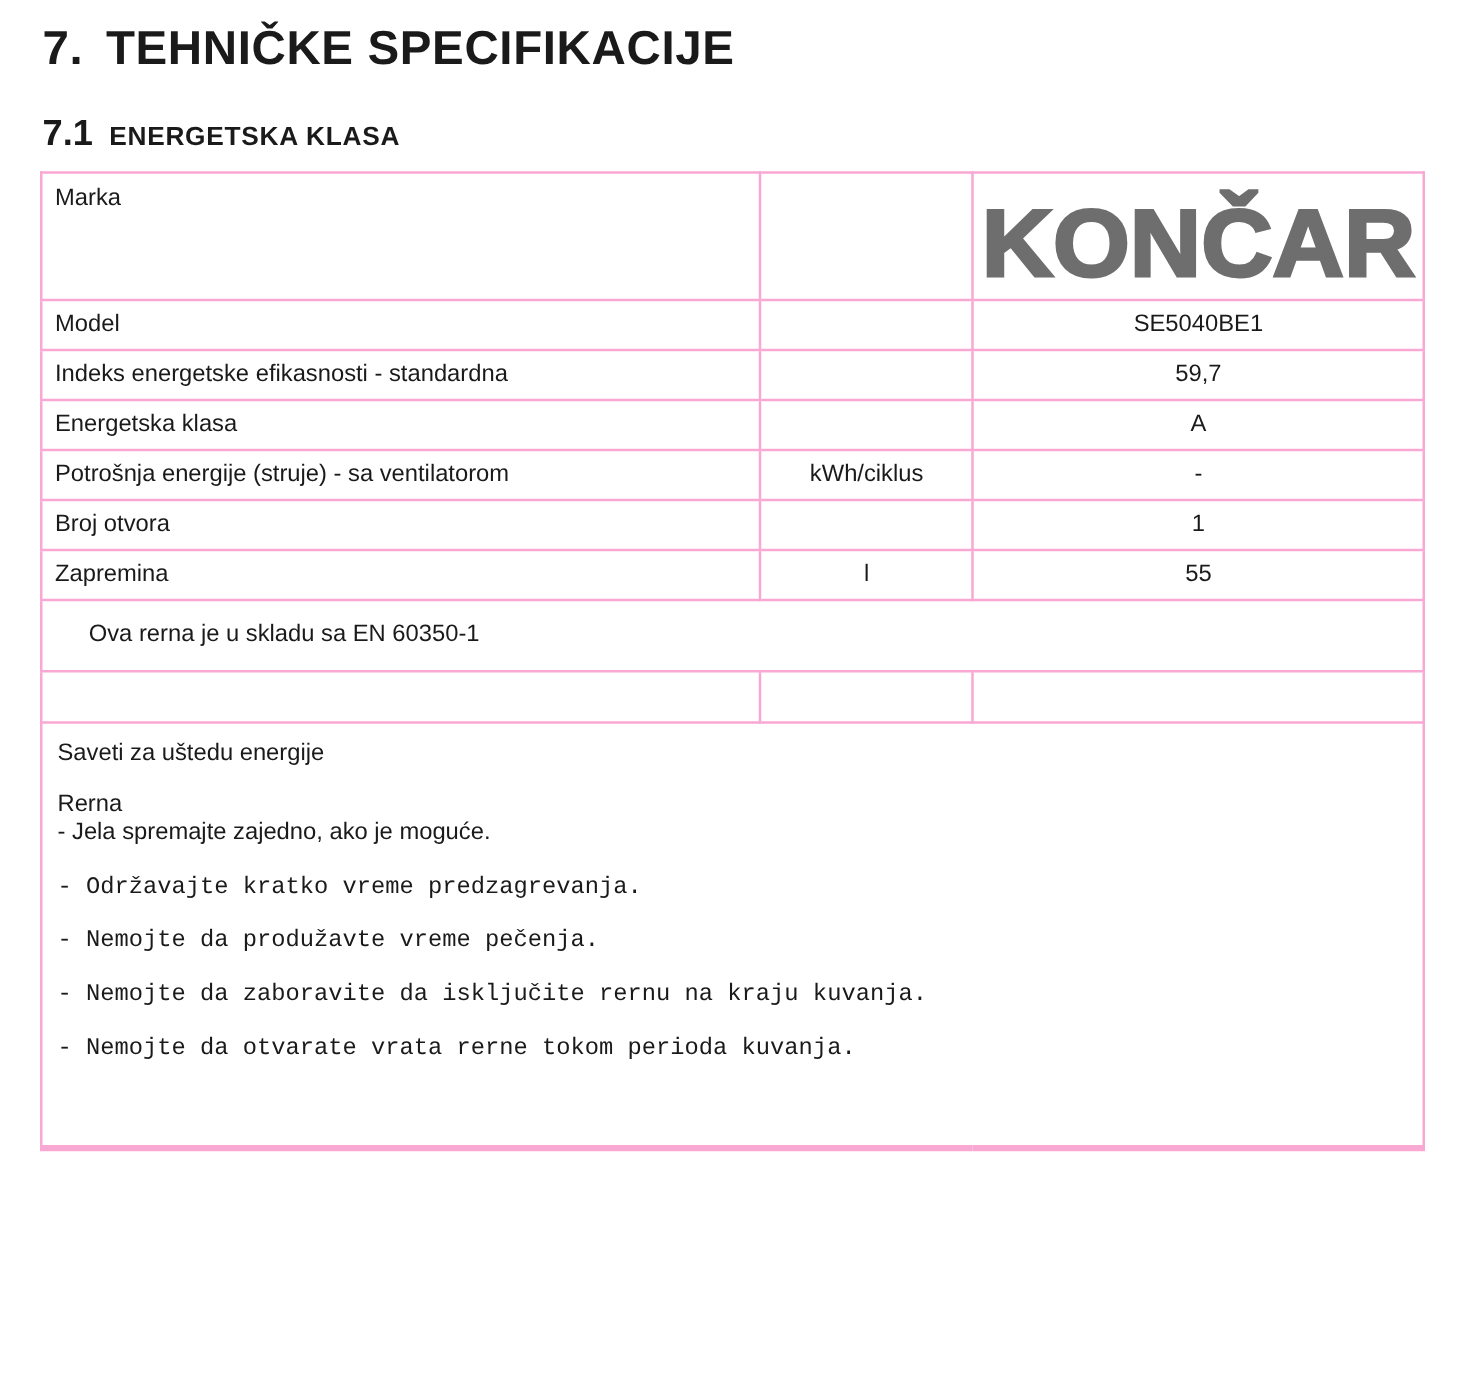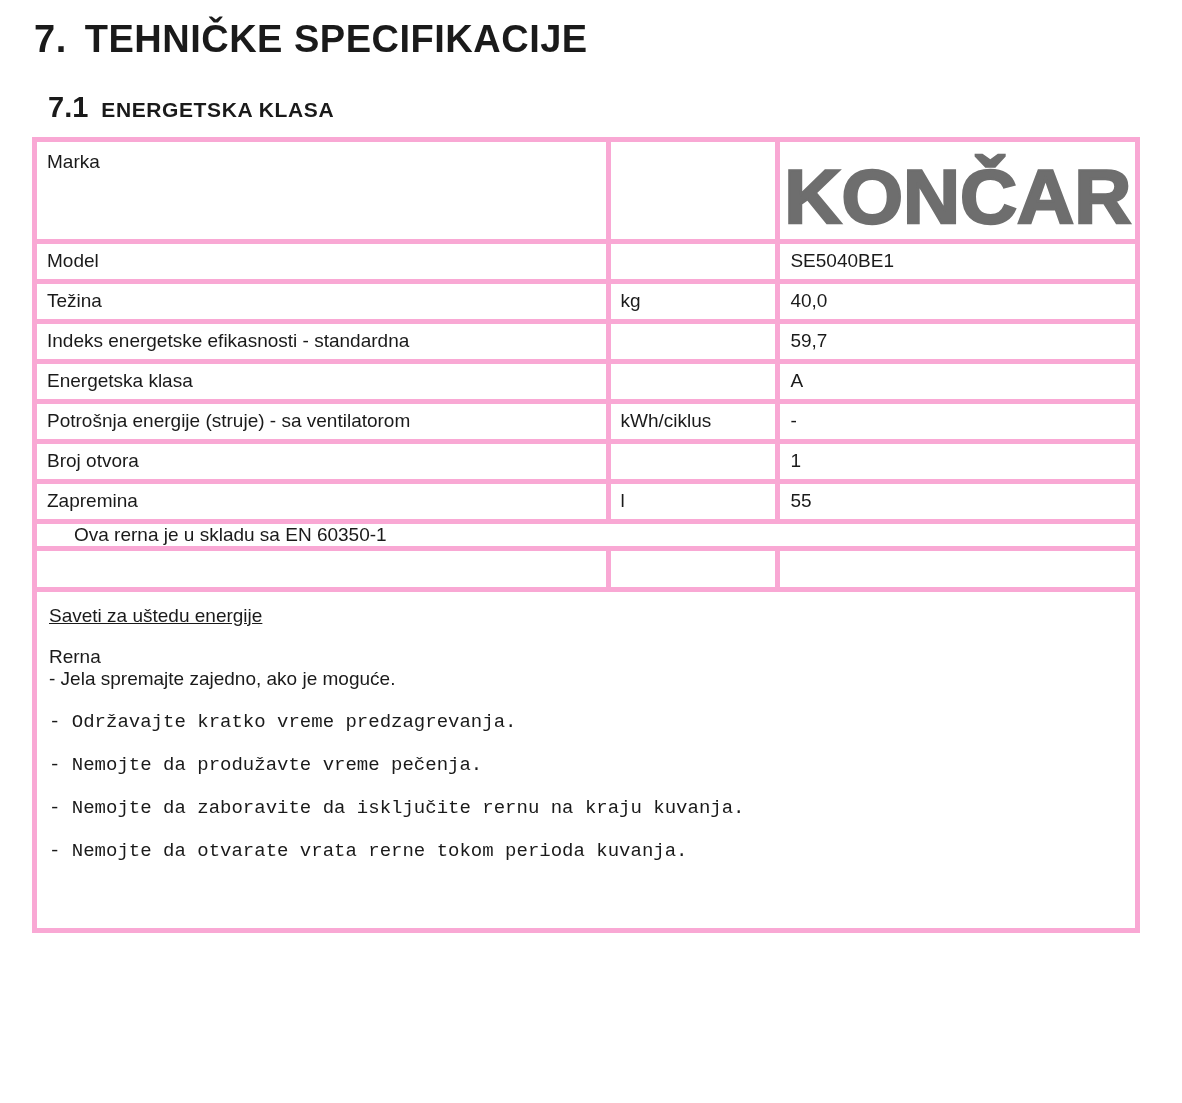--- a/index.html
+++ b/index.html
@@ -19,50 +19,50 @@
     font-weight: bold;
     font-size: 38px;
     line-height: 1.05;
     margin: 4px 0 0 2px;
     letter-spacing: 0.5px;
   }
   .h1 .num { margin-right: 18px; }
   .h2 {
     display: flex;
     align-items: baseline;
-    margin: 31px 0 13px 16px;
+    margin: 31px 0 13px 2px;
     font-weight: bold;
     text-align: center;
   }
   .h2 .num { font-size: 29px; margin-right: 13px; }
   .h2 .txt { font-size: 21px; letter-spacing: 0.6px; }
 
   
   table.spec {
     width: 1108px;
     border-collapse: collapse;
     table-layout: fixed;
     font-size: 19px;
   }
   table.spec, table.spec td {
-    border: 5px solid #f9a8d4;
+    border: 2px solid #f9a8d4;
   }
   table.spec { border-bottom-width: 5px; }
   td { padding: 0 10px; overflow: hidden; }
   col.c-label { width: 52%; }
   col.c-unit  { width: 15.4%; }
   col.c-value { width: 32.6%; }
 
   tr.row-brand td { height: 102px; vertical-align: top; }
   tr.row-brand td.cell-label { padding-top: 9px; }
   tr.row-std td { height: 40px; vertical-align: middle; margin-top: 16px; }
   td.cell-label { text-align: left; }
-  td.cell-unit, td.cell-value { text-align: left; }
+  td.cell-unit, td.cell-value { text-align: center; }
 
-  tr.row-full td { height: 24px; vertical-align: middle; text-align: left; padding-left: 37px; }
+  tr.row-full td { height: 57px; vertical-align: middle; text-align: left; padding-left: 37px; }
   tr.row-empty td { height: 41px; }
 
   
   .logo-wrap {
     display: flex;
     justify-content: center;
     align-items: center;
     height: 100%;
     padding-top: 14px;
   }
@@ -78,21 +78,21 @@
     white-space: nowrap;
   }
 
   
   tr.row-tips td {
     height: 341px;
     vertical-align: top;
     padding: 13px 12px;
     line-height: 22px;
   }
-  .tips-title { margin: 0 0 19px 0; text-decoration: underline; }
+  .tips-title { margin: 0 0 19px 0; }
   .tips-section { margin: 0; }
   .tip { margin: 0; }
   .tip + .tip { margin-top: 21px; font-family: Liberation Mono, monospace; }
   .tip.first { margin-top: 0; }
 </style>
 </head>
 <body>
 
 <div class="h1">
   <span class="num">7.</span>
@@ -117,25 +117,20 @@
       <td class="cell-value">
         <div class="logo-wrap">
           <span class="brand-logo" style="color: rgb(110, 110, 110); -webkit-text-stroke: 2.5px rgb(110, 110, 110);">KONČAR</span>
         </div>
       </td>
     </tr>
     <tr class="row-std">
       <td class="cell-label">Model</td>
       <td class="cell-unit"></td>
       <td class="cell-value">SE5040BE1</td>
-    </tr>
-    <tr class="row-std">
-      <td class="cell-label">Težina</td>
-      <td class="cell-unit">kg</td>
-      <td class="cell-value">40,0</td>
     </tr>
     <tr class="row-std">
       <td class="cell-label">Indeks energetske efikasnosti - standardna</td>
       <td class="cell-unit"></td>
       <td class="cell-value">59,7</td>
     </tr>
     <tr class="row-std">
       <td class="cell-label">Energetska klasa</td>
       <td class="cell-unit"></td>
       <td class="cell-value">A</td>

